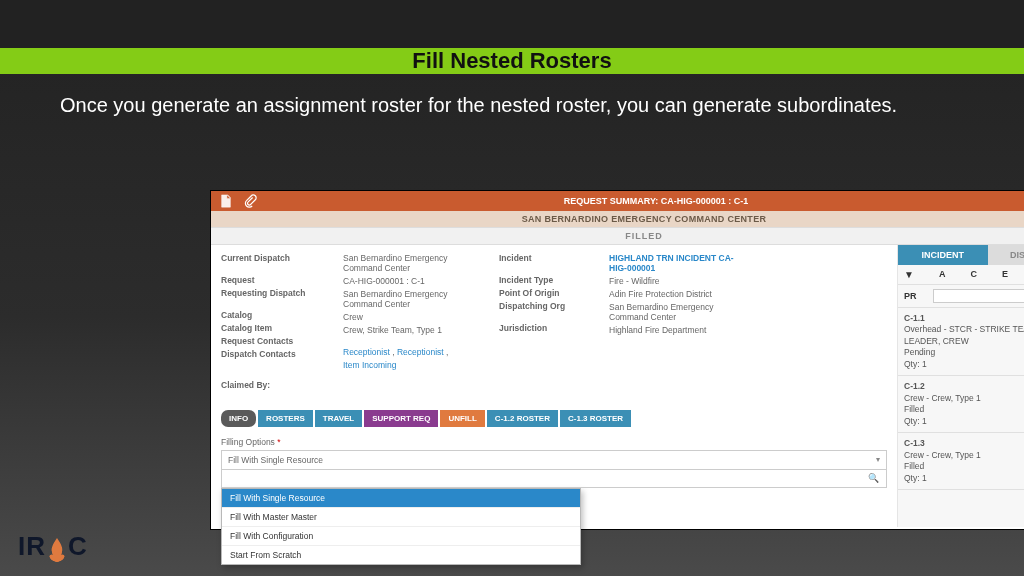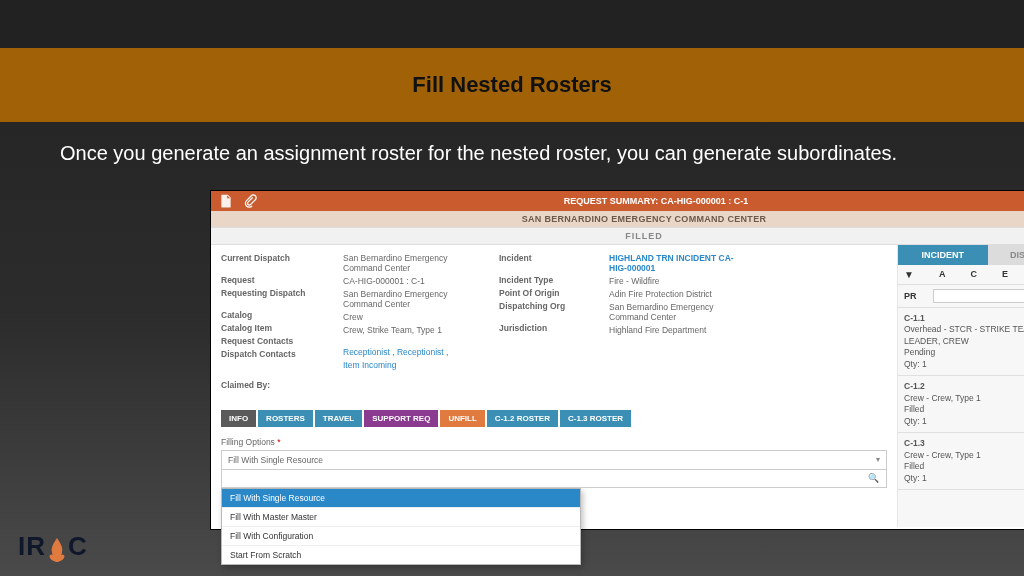--- a/index.html
+++ b/index.html
@@ -1,20 +1,20 @@
 <!DOCTYPE html>
 <html><head>
 <meta charset="utf-8">
 <style>
 * { margin: 0; padding: 0; box-sizing: border-box; font-family: Arial, Helvetica, sans-serif; }
 html, body { width: 1024px; height: 576px; overflow: hidden; }
 body { background: linear-gradient(180deg, #222 0%, #2c2c2c 55%, #4a4a4a 100%); color: #fff; position: relative; }
 
 .topbar { height: 48px; background: #222; }
-.titlebar { background: #a16207; color: #111; text-align: center; font-weight: 700; font-size: 22px; padding: 24px 0; }
+.titlebar { background: #84cc16; color: #111; text-align: center; font-weight: 700; font-size: 22px; padding: 0 0; }
 .subtitle { font-size: 20px; padding: 18px 60px 10px 60px; color: #fff; line-height: 1.35; }
 
 .app { position: absolute; left: 210px; top: 190px; width: 868px; height: 340px; background: #fff; color: #333; font-size: 9px; border: 1px solid #000; }
 
 .hdr { background: #c95b2f; color: #fff; height: 20px; display: flex; align-items: center; justify-content: space-between; padding: 0 8px; font-size: 9px; font-weight: 700; }
 .hdr-icons { display: flex; gap: 10px; }
 .hdr-icon { width: 14px; height: 14px; display: inline-block; }
 
 .subhdr { background: #e9d6c6; color: #6b5a48; text-align: center; font-size: 9px; font-weight: 700; padding: 3px 0; letter-spacing: 0.3px; }
 .status { background: #f1f1f1; border-top: 1px solid #ddd; border-bottom: 1px solid #ddd; color: #888; text-align: center; font-size: 9px; font-weight: 700; padding: 3px 0; letter-spacing: 1px; }
@@ -26,21 +26,21 @@
 .details { display: flex; gap: 28px; }
 .col { display: flex; flex-direction: column; gap: 3px; }
 .lbl { color: #666; font-weight: 700; font-size: 8.5px; }
 .val { color: #666; font-size: 8.5px; }
 .link { color: #2a88c9; font-size: 8.5px; cursor: pointer; }
 .link.bold { font-weight: 700; }
 .gap { height: 6px; }
 
 .tabs { display: flex; gap: 2px; margin-top: 20px; font-size: 8px; }
 .tab { padding: 4px 8px; color: #fff; font-weight: 700; cursor: pointer; }
-.tab.info { background: #5a5a5a; }
+.tab.info { background: #5a5a5a; border-radius: 7px; }
 .tab.blue { background: #3b8fb5; }
 .tab.purple { background: #8a3b8f; }
 .tab.orange { background: #e07a3f; }
 
 .fillsec { margin-top: 10px; font-size: 8.5px; }
 .fill-label { color: #666; }
 .fill-label .req { color: #c00; }
 .select { border: 1px solid #ccc; padding: 4px 6px; margin-top: 3px; color: #666; position: relative; cursor: pointer; }
 .select .caret { position: absolute; right: 6px; top: 4px; font-size: 8px; color: #888; }
 .search { border: 1px solid #ccc; border-top: none; height: 18px; position: relative; }

